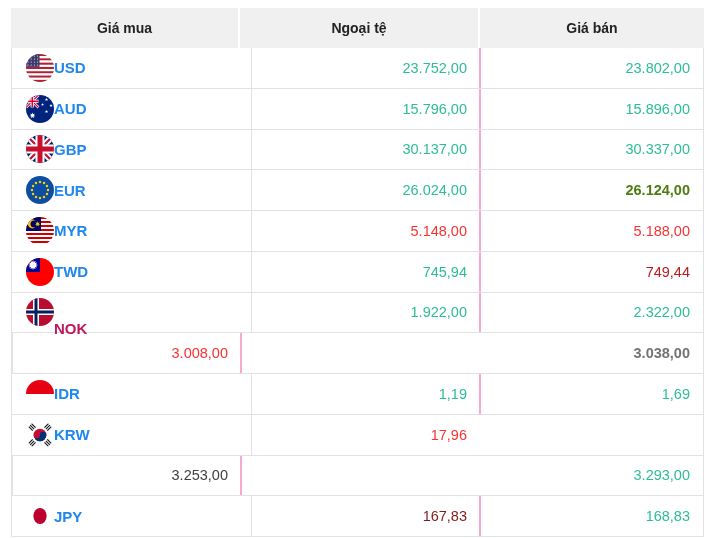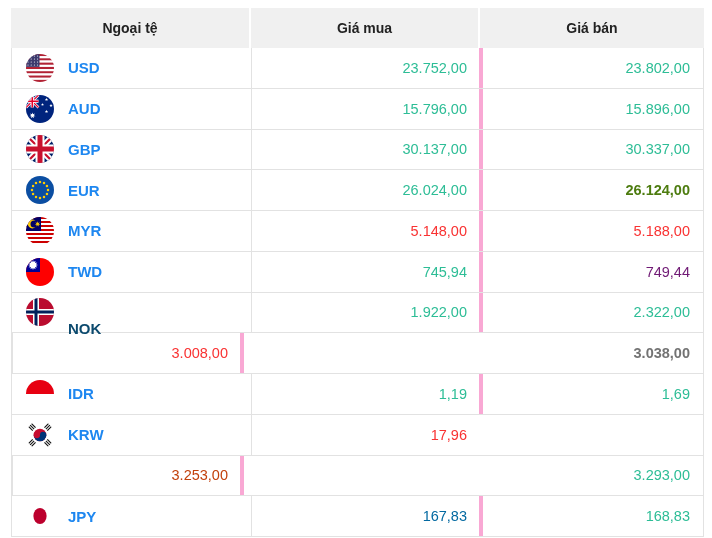--- a/index.html
+++ b/index.html
@@ -16,35 +16,35 @@
   }
   .th.c1{width:238px;}
   .th.c2{width:227px;}
   .th.c3{flex:1;}
   .tbody{
     height:489px;display:flex;flex-direction:column;
     border-left:1px solid #e2e2e2;border-right:1px solid #e2e2e2;
   }
   .trow{flex:1;display:flex;border-bottom:1px solid #e2e2e2;min-height:0;}
   .td{display:flex;align-items:center;box-sizing:border-box;}
-  .td.c1{width:239px;padding-left:14px;gap:14px;}
+  .td.c1{width:239px;padding-left:14px;}
   .td.c2{width:228px;border-left:1px solid #e2e2e2;justify-content:flex-end;padding-right:12px;}
-  .td.c3{flex:1;border-left:4px solid #f9a8d4;justify-content:flex-end;padding-right:13px;}
+  .td.c3{flex:1;border-left:2px solid #f9a8d4;justify-content:flex-end;padding-right:13px;}
   .flag{width:28px;height:28px;border-radius:50%;overflow:hidden;display:inline-flex;flex:none;}
   .flag svg{display:block;}
   .code{font-weight:bold;font-size:15px;cursor:pointer;}
   .val{font-size:14.5px;}
 </style>
 </head>
 <body>
 
 <div class="rates-table">
   <div class="thead">
+    <div class="th c2">Giá mua</div>
     <div class="th c1">Ngoại tệ</div>
-    <div class="th c2">Giá mua</div>
     <div class="th c3">Giá bán</div>
   </div>
   <div class="tbody" id="tbody">
   <div class="trow">
     <div class="td c1">
       <span class="flag">
             <svg width="28" height="28" viewBox="0 0 28 28" xmlns="http://www.w3.org/2000/svg">
               <rect x="0" y="0.00" width="28" height="2.30" fill="#B22234"></rect>
               <rect x="0" y="2.15" width="28" height="2.30" fill="#fff"></rect>
               <rect x="0" y="4.31" width="28" height="2.30" fill="#B22234"></rect>
@@ -187,35 +187,35 @@
             <svg width="28" height="28" viewBox="0 0 28 28" xmlns="http://www.w3.org/2000/svg">
               <rect width="28" height="28" fill="#FE0000"></rect>
               <rect width="14" height="14" fill="#000095"></rect>
               <path d="M7.00 2.00L7.78 4.10L9.50 2.67L9.12 4.88L11.33 4.50L9.90 6.22L12.00 7.00L9.90 7.78L11.33 9.50L9.12 9.12L9.50 11.33L7.78 9.90L7.00 12.00L6.22 9.90L4.50 11.33L4.88 9.12L2.67 9.50L4.10 7.78L2.00 7.00L4.10 6.22L2.67 4.50L4.88 4.88L4.50 2.67L6.22 4.10Z" fill="#fff"></path>
               <circle cx="7" cy="7" r="2.7" fill="#fff"></circle>
             </svg>
           </span>
       <span class="code" style="color: rgb(30, 135, 240);">TWD</span>
     </div>
     <div class="td c2 val" style="color: rgb(45, 189, 150);">745,94</div>
-    <div class="td c3 val" style="color: #701a75;">749,44</div>
+    <div class="td c3 val" style="color: #b91c1c;">749,44</div>
   </div>
 
   <div class="trow">
     <div class="td c1">
       <span class="flag">
             <svg width="28" height="28" viewBox="0 0 28 28" xmlns="http://www.w3.org/2000/svg">
               <rect width="28" height="28" fill="#BA0C2F"></rect>
               <rect x="7" width="6" height="28" fill="#fff"></rect>
               <rect y="11" width="28" height="6" fill="#fff"></rect>
               <rect x="8.5" width="3" height="28" fill="#00205B"></rect>
               <rect y="12.5" width="28" height="3" fill="#00205B"></rect>
             </svg>
           </span>
-      <span class="code" style="color: #0c4a6e; margin-top: 32px;">NOK</span>
+      <span class="code" style="color: #be185d; margin-top: 32px;">NOK</span>
     </div>
     <div class="td c2 val" style="color: rgb(45, 189, 150);">1.922,00</div>
     <div class="td c3 val" style="color: rgb(45, 189, 150);">2.322,00</div>
   </div>
 
   <div class="trow">
     <div class="td c2 val" style="color: rgb(249, 50, 50);">3.008,00</div>
     <div class="td c3 val" style="color: #737373; font-weight: bold;">3.038,00</div>
   </div>
 
@@ -263,31 +263,31 @@
               <circle cx="10.85" cy="14" r="3.15" fill="#C60C30"></circle>
               <circle cx="17.15" cy="14" r="3.15" fill="#003478"></circle>
             </svg>
           </span>
       <span class="code" style="color: rgb(30, 135, 240);">KRW</span>
     </div>
     <div class="td c2 val" style="color: rgb(249, 50, 50);">17,96</div>
   </div>
 
   <div class="trow">
-    <div class="td c2 val" style="color: #c2410c;">3.253,00</div>
+    <div class="td c2 val" style="color: #404040;">3.253,00</div>
     <div class="td c3 val" style="color: rgb(45, 189, 150);">3.293,00</div>
   </div>
 
   <div class="trow">
     <div class="td c1">
       <span class="flag">
             <svg width="28" height="28" viewBox="0 0 28 28" xmlns="http://www.w3.org/2000/svg">
               <rect width="28" height="28" fill="#fff"></rect>
               <ellipse cx="14" cy="14" rx="6.6" ry="8" fill="#BC002D"></ellipse>
             </svg>
           </span>
       <span class="code" style="color: rgb(30, 135, 240);">JPY</span>
     </div>
-    <div class="td c2 val" style="color: #0369a1;">167,83</div>
+    <div class="td c2 val" style="color: #7f1d1d;">167,83</div>
     <div class="td c3 val" style="color: rgb(45, 189, 150);">168,83</div>
   </div>
 </div>
 </div>
 
 </body></html>

